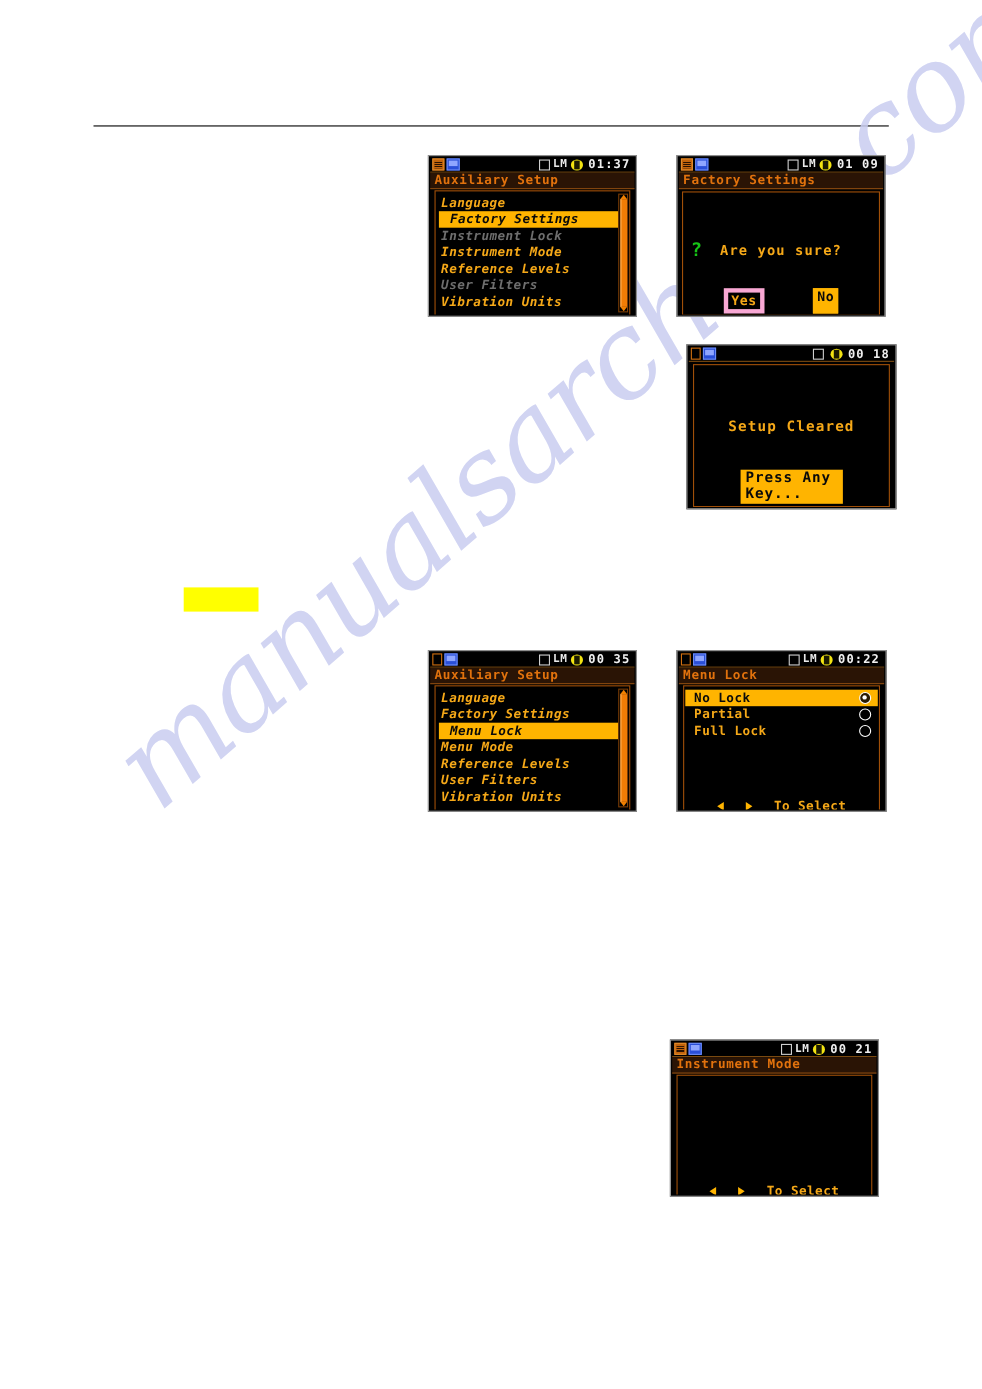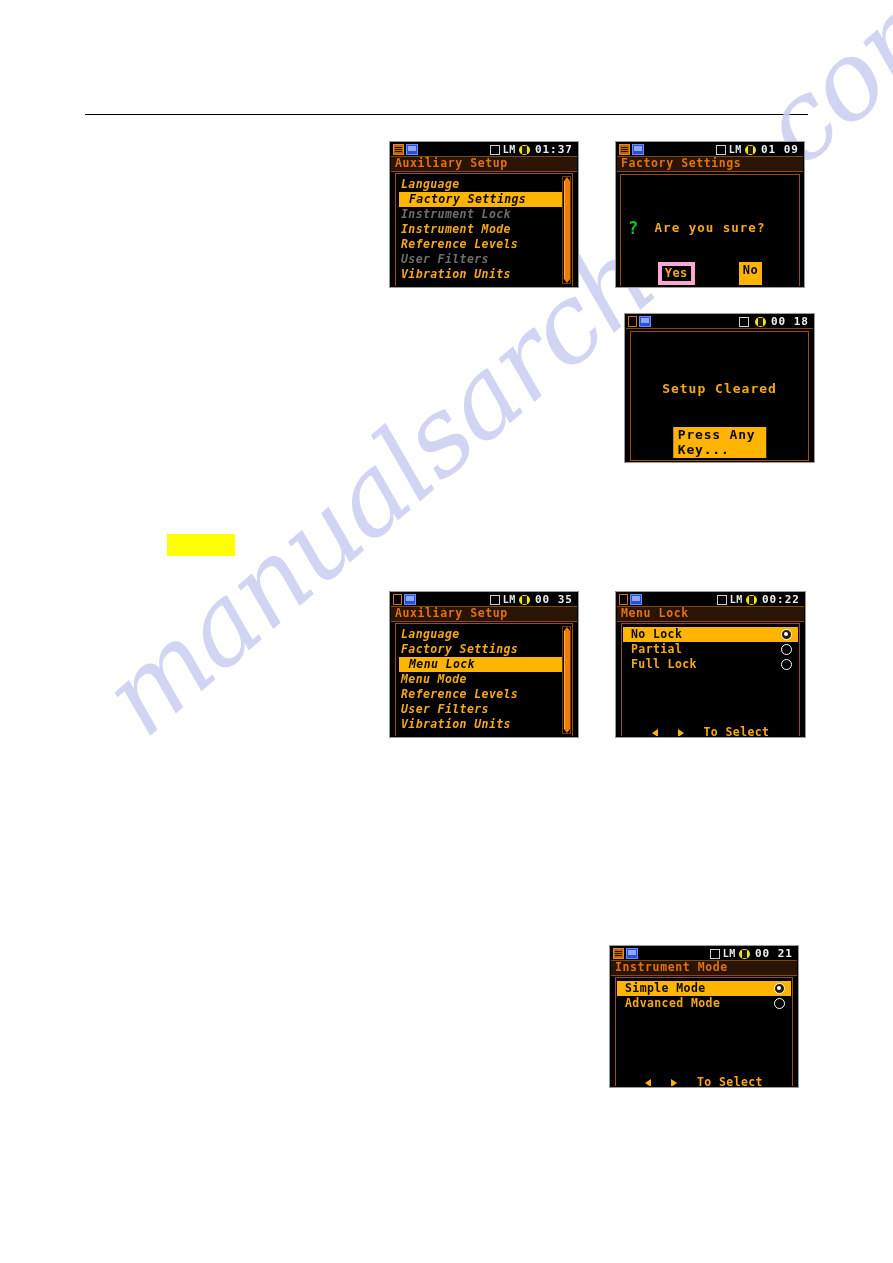--- a/index.html
+++ b/index.html
@@ -643,30 +643,20 @@
         <div class="sb-time">00 21</div>
       </div>
     </div>
 
     <div class="titlebar">
       <span>Instrument Mode</span>
     </div>
 
     <div class="menu-body" style="height:112px;">
       <div class="menu-frame" style="left:4px; right:4px; top:1px; bottom:2px;"></div>
-      <div style="position:relative; padding-top:3px; margin:0 6px;">
-        <div class="radio-row selected">
-          <span class="label">Simple Mode</span>
-          <span class="radio-mark"></span>
-        </div>
-        <div class="radio-row">
-          <span class="label">Advanced Mode</span>
-          <span class="radio-mark"></span>
-        </div>
-      </div>
       <div class="hint-bar">
         <span class="tri-l"></span>
         <span class="tri-r"></span>
         <span>To Select</span>
       </div>
     </div>
 
   </div>
 </div>
 

